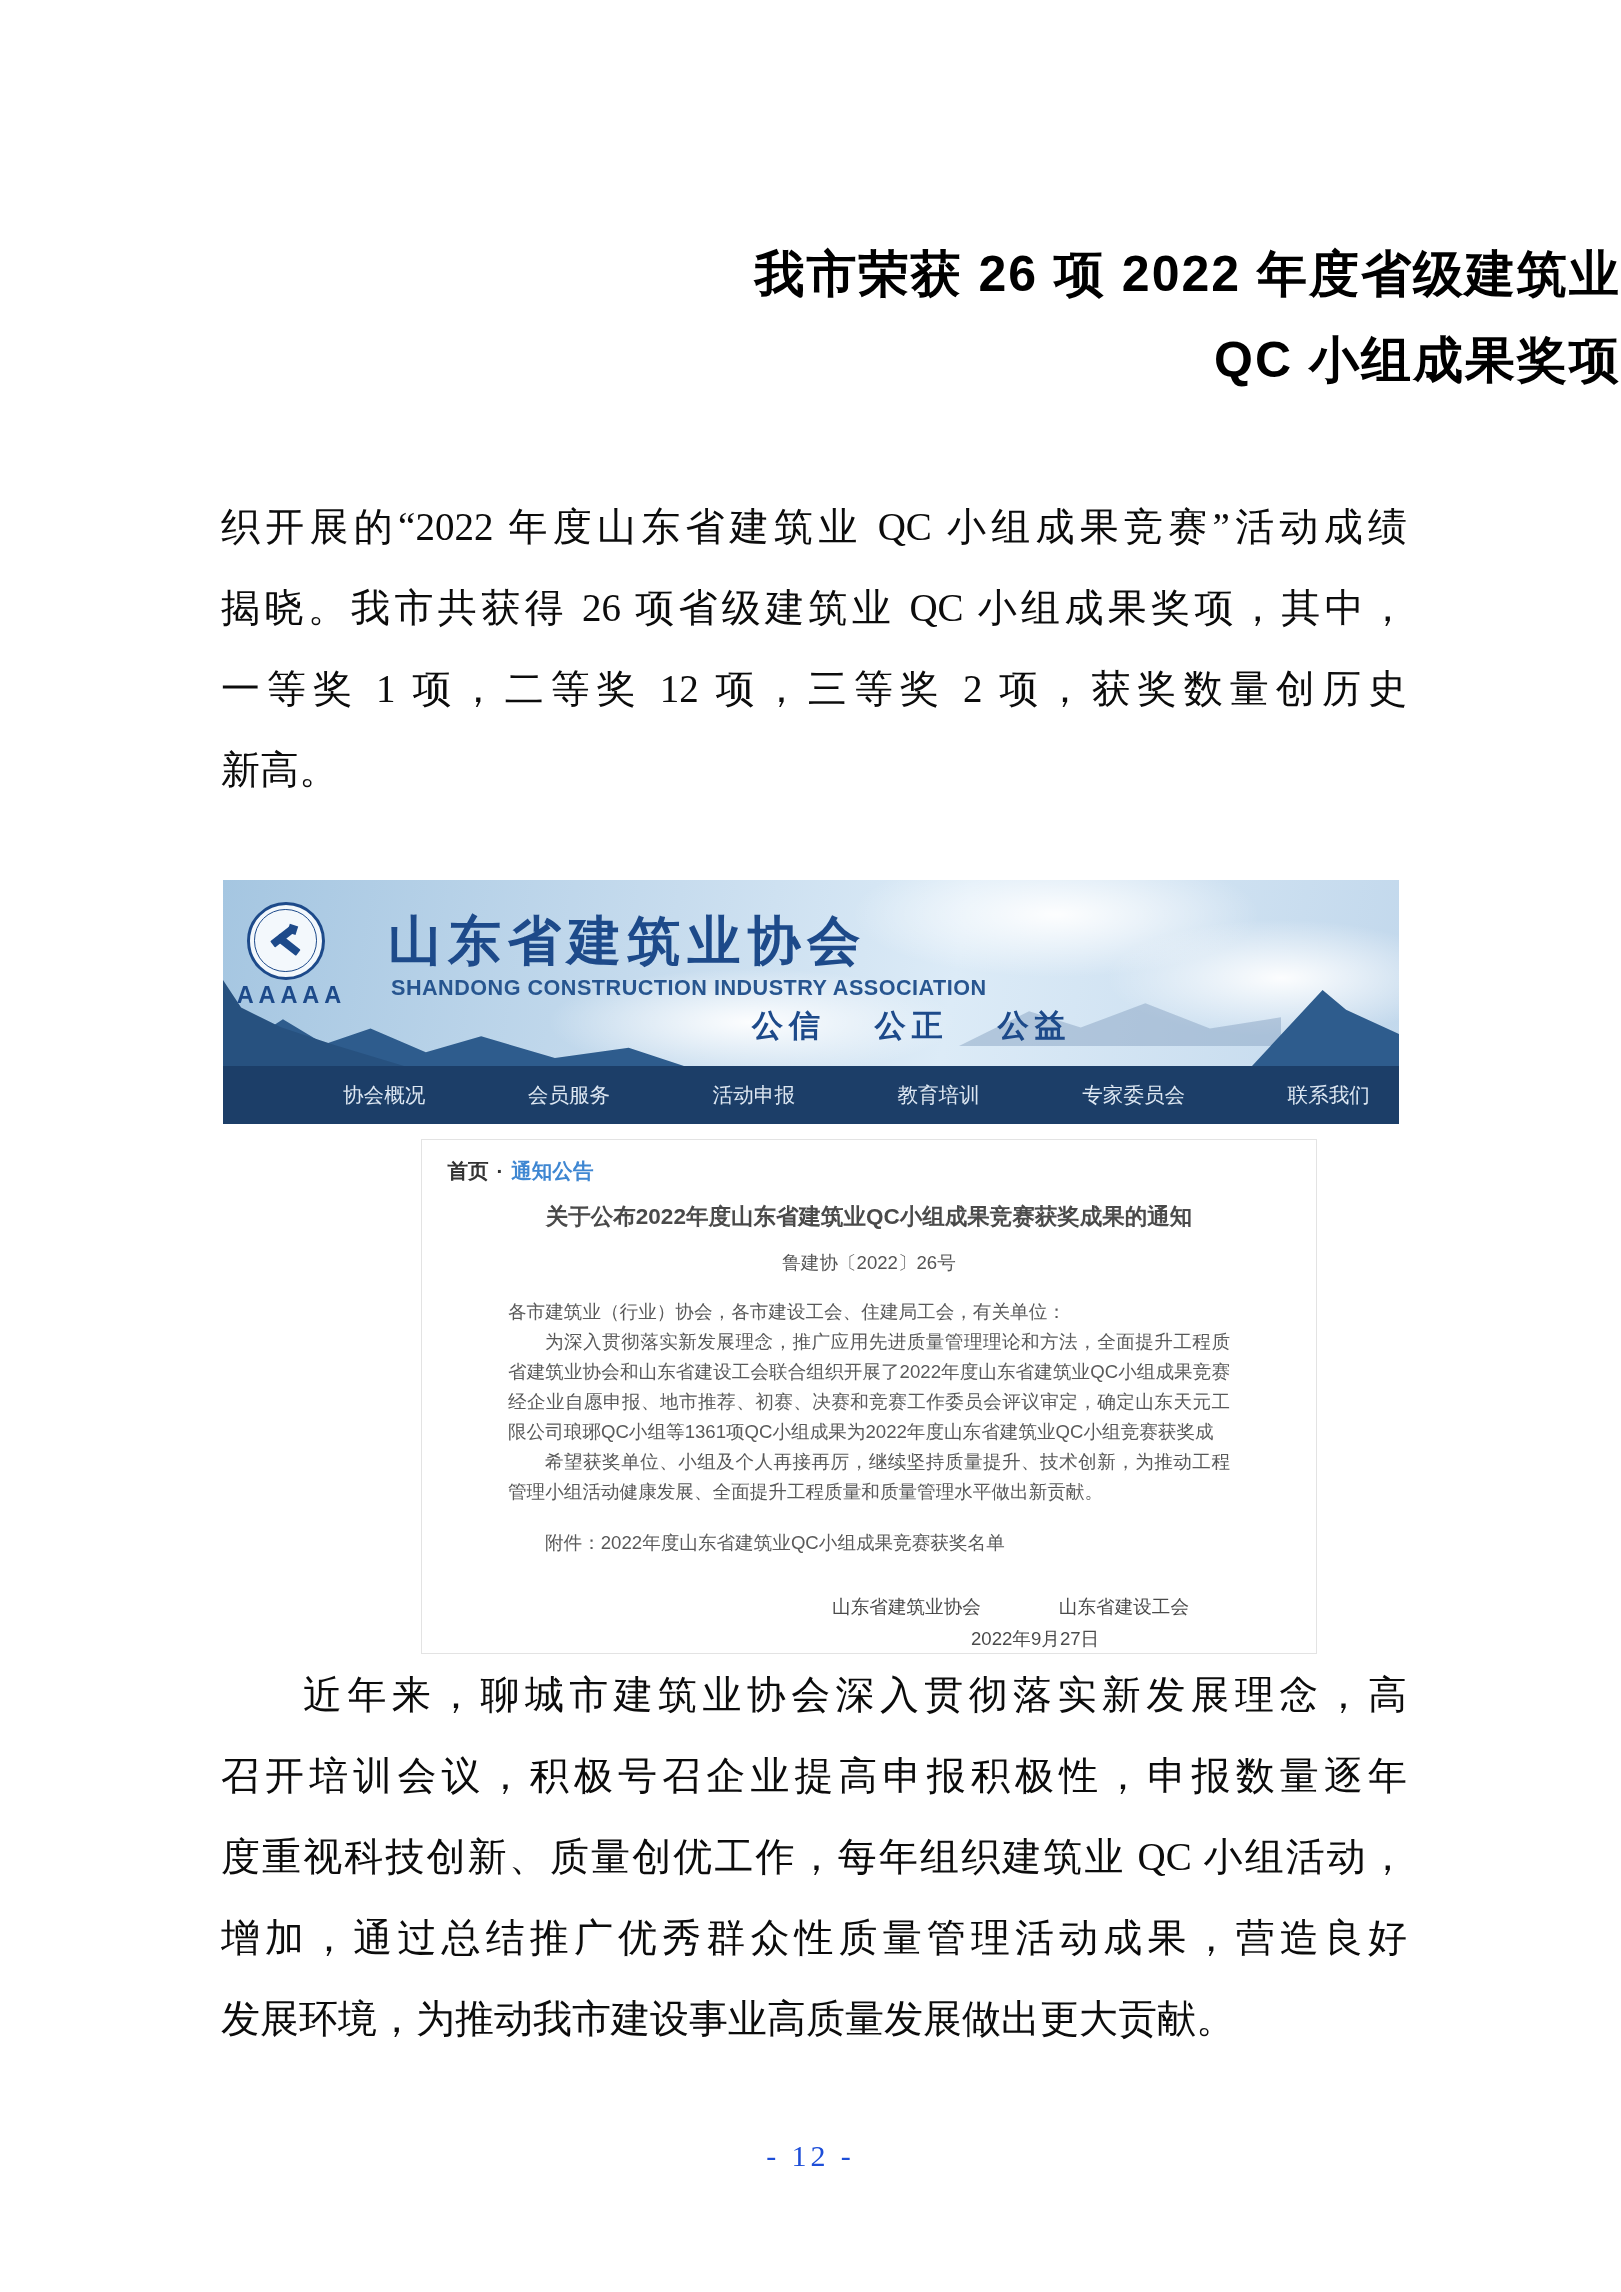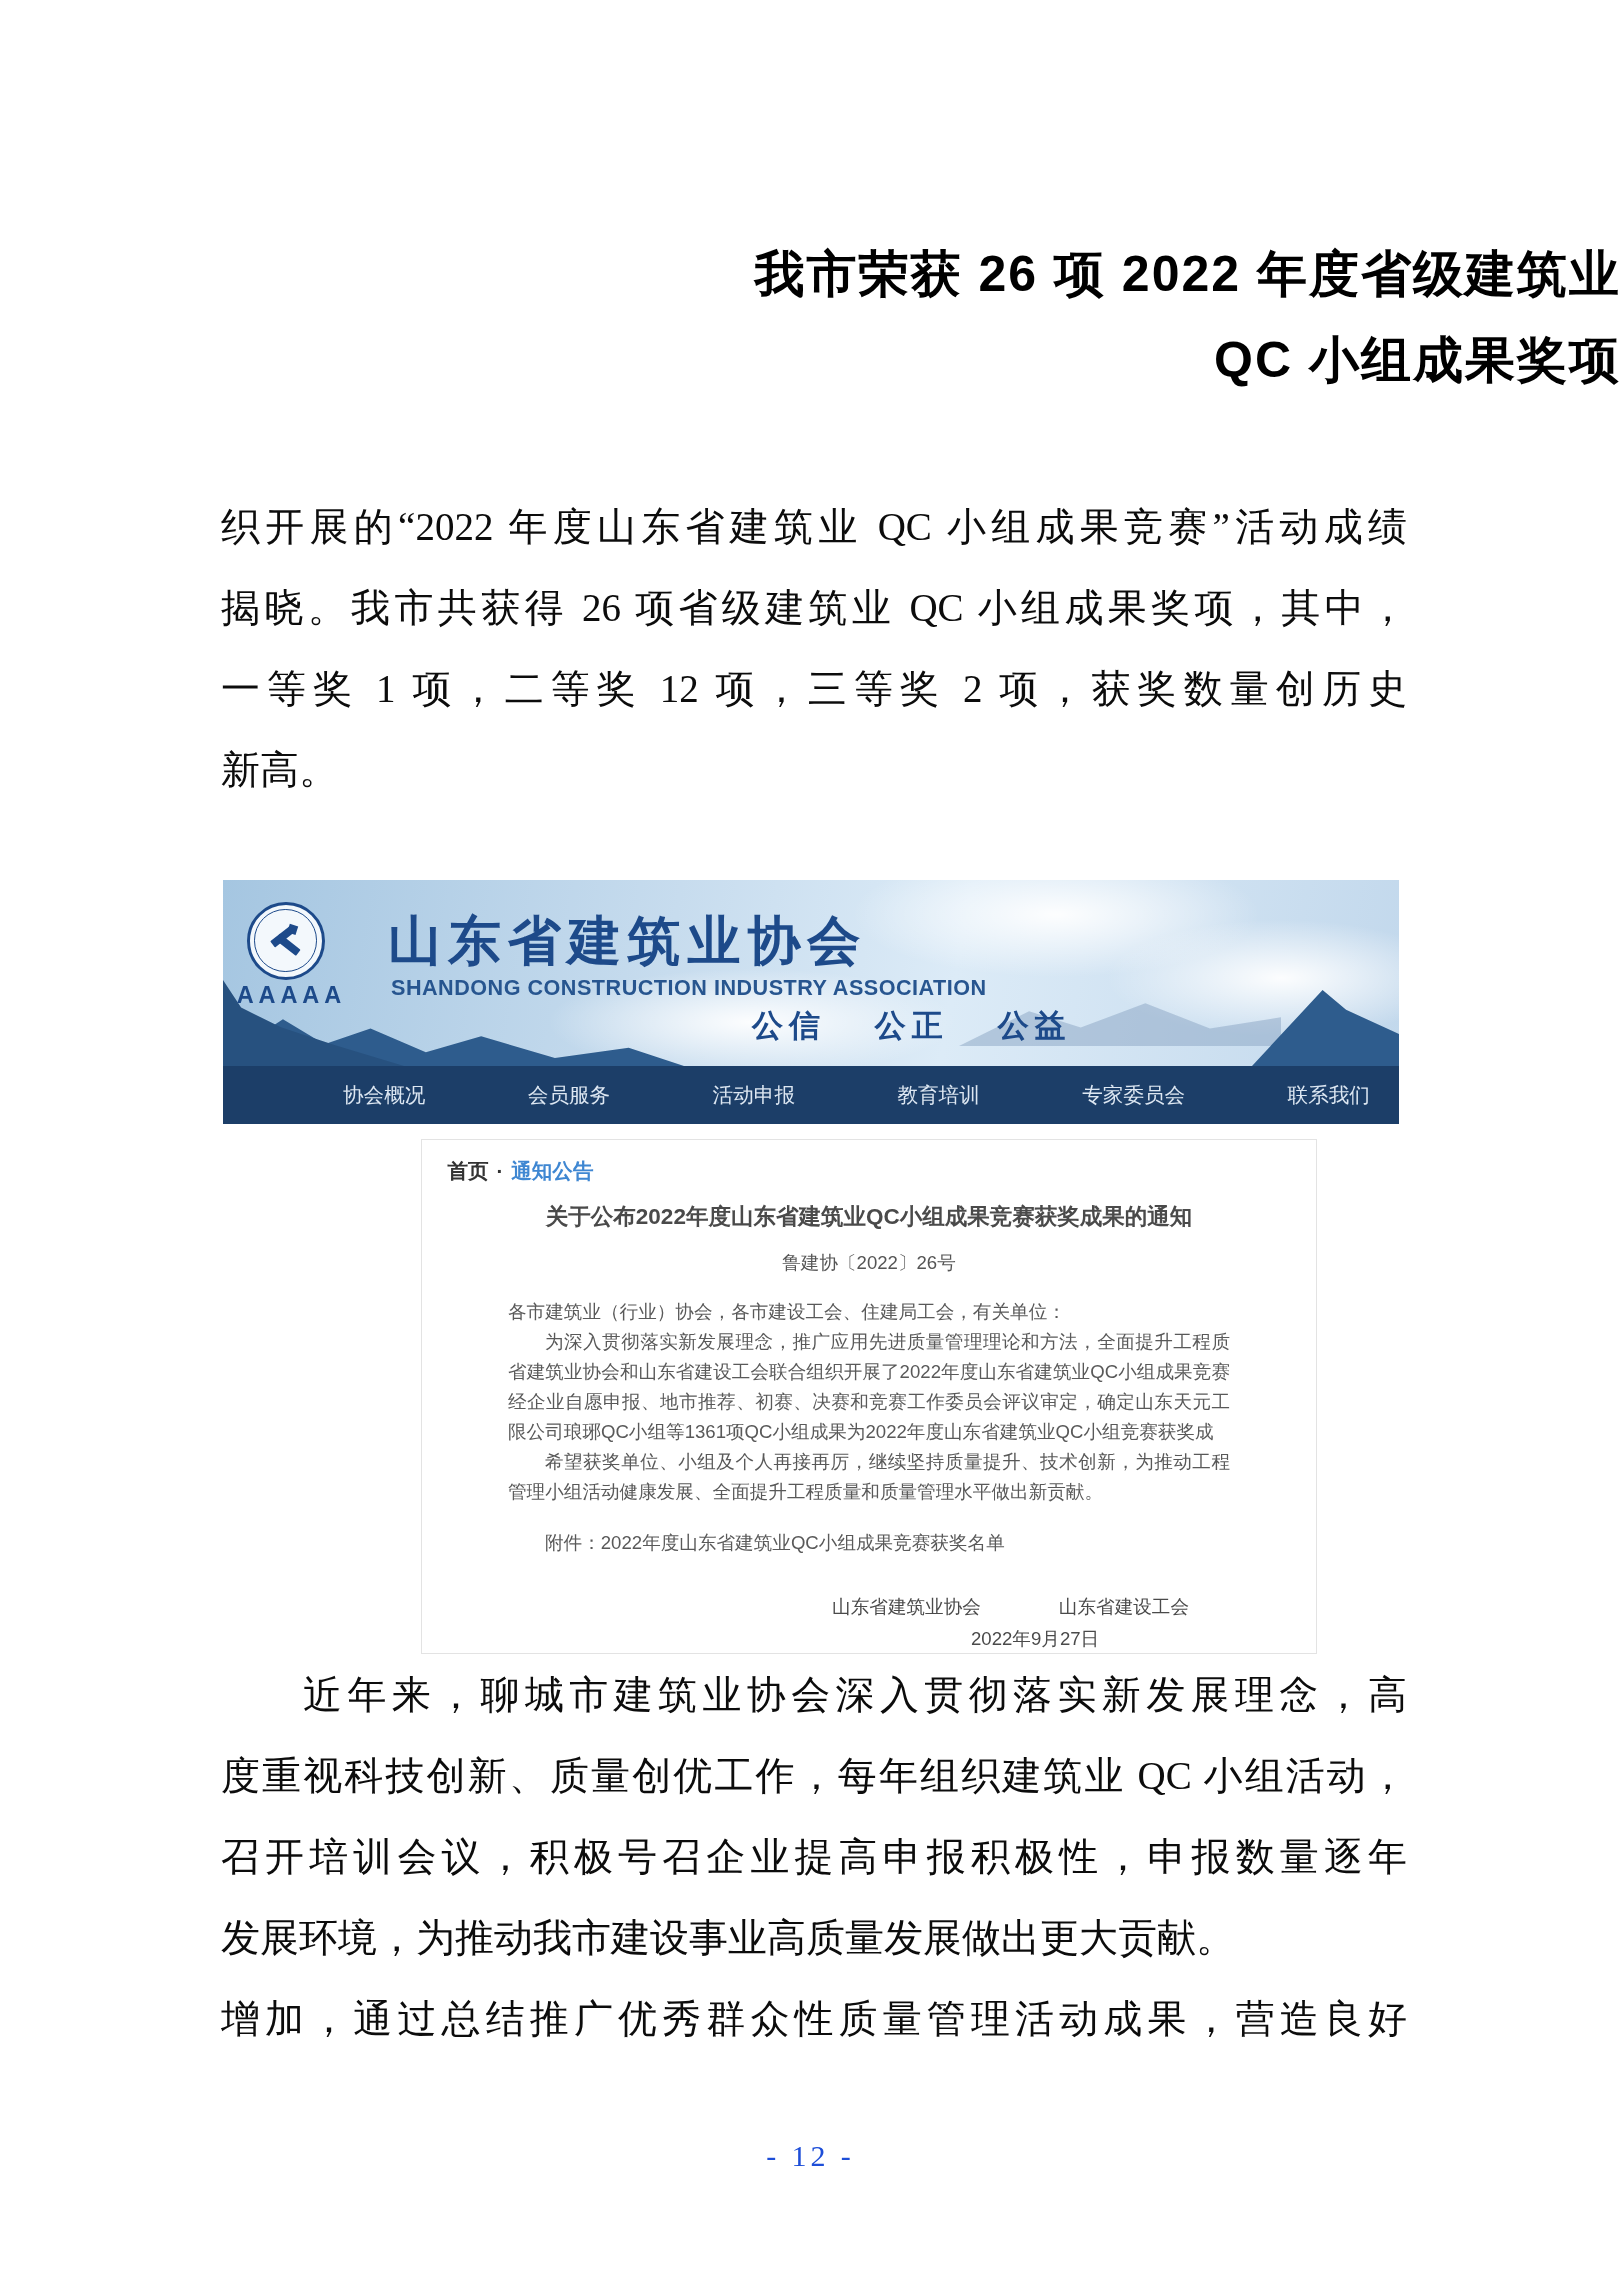--- a/index.html
+++ b/index.html
@@ -178,20 +178,20 @@
         <span>山东省建筑业协会</span>
         <span>山东省建设工会</span>
       </div>
       <div class="sig-date">2022年9月27日</div>
     </div>
   </div>
 </div>
 
 <div class="para" id="para2">
     <div class="pline indent">近年来，聊城市建筑业协会深入贯彻落实新发展理念，高</div>
+    <div class="pline">召开培训会议，积极号召企业提高申报积极性，申报数量逐年</div>
     <div class="pline">度重视科技创新、质量创优工作，每年组织建筑业 QC 小组活动，</div>
-    <div class="pline">召开培训会议，积极号召企业提高申报积极性，申报数量逐年</div>
+    <div class="pline">增加，通过总结推广优秀群众性质量管理活动成果，营造良好</div>
     <div class="pline short">发展环境，为推动我市建设事业高质量发展做出更大贡献。</div>
-    <div class="pline">增加，通过总结推广优秀群众性质量管理活动成果，营造良好</div>
   </div>
 
 <div class="page-num">- 12 -</div>
 
 
 </body></html>

